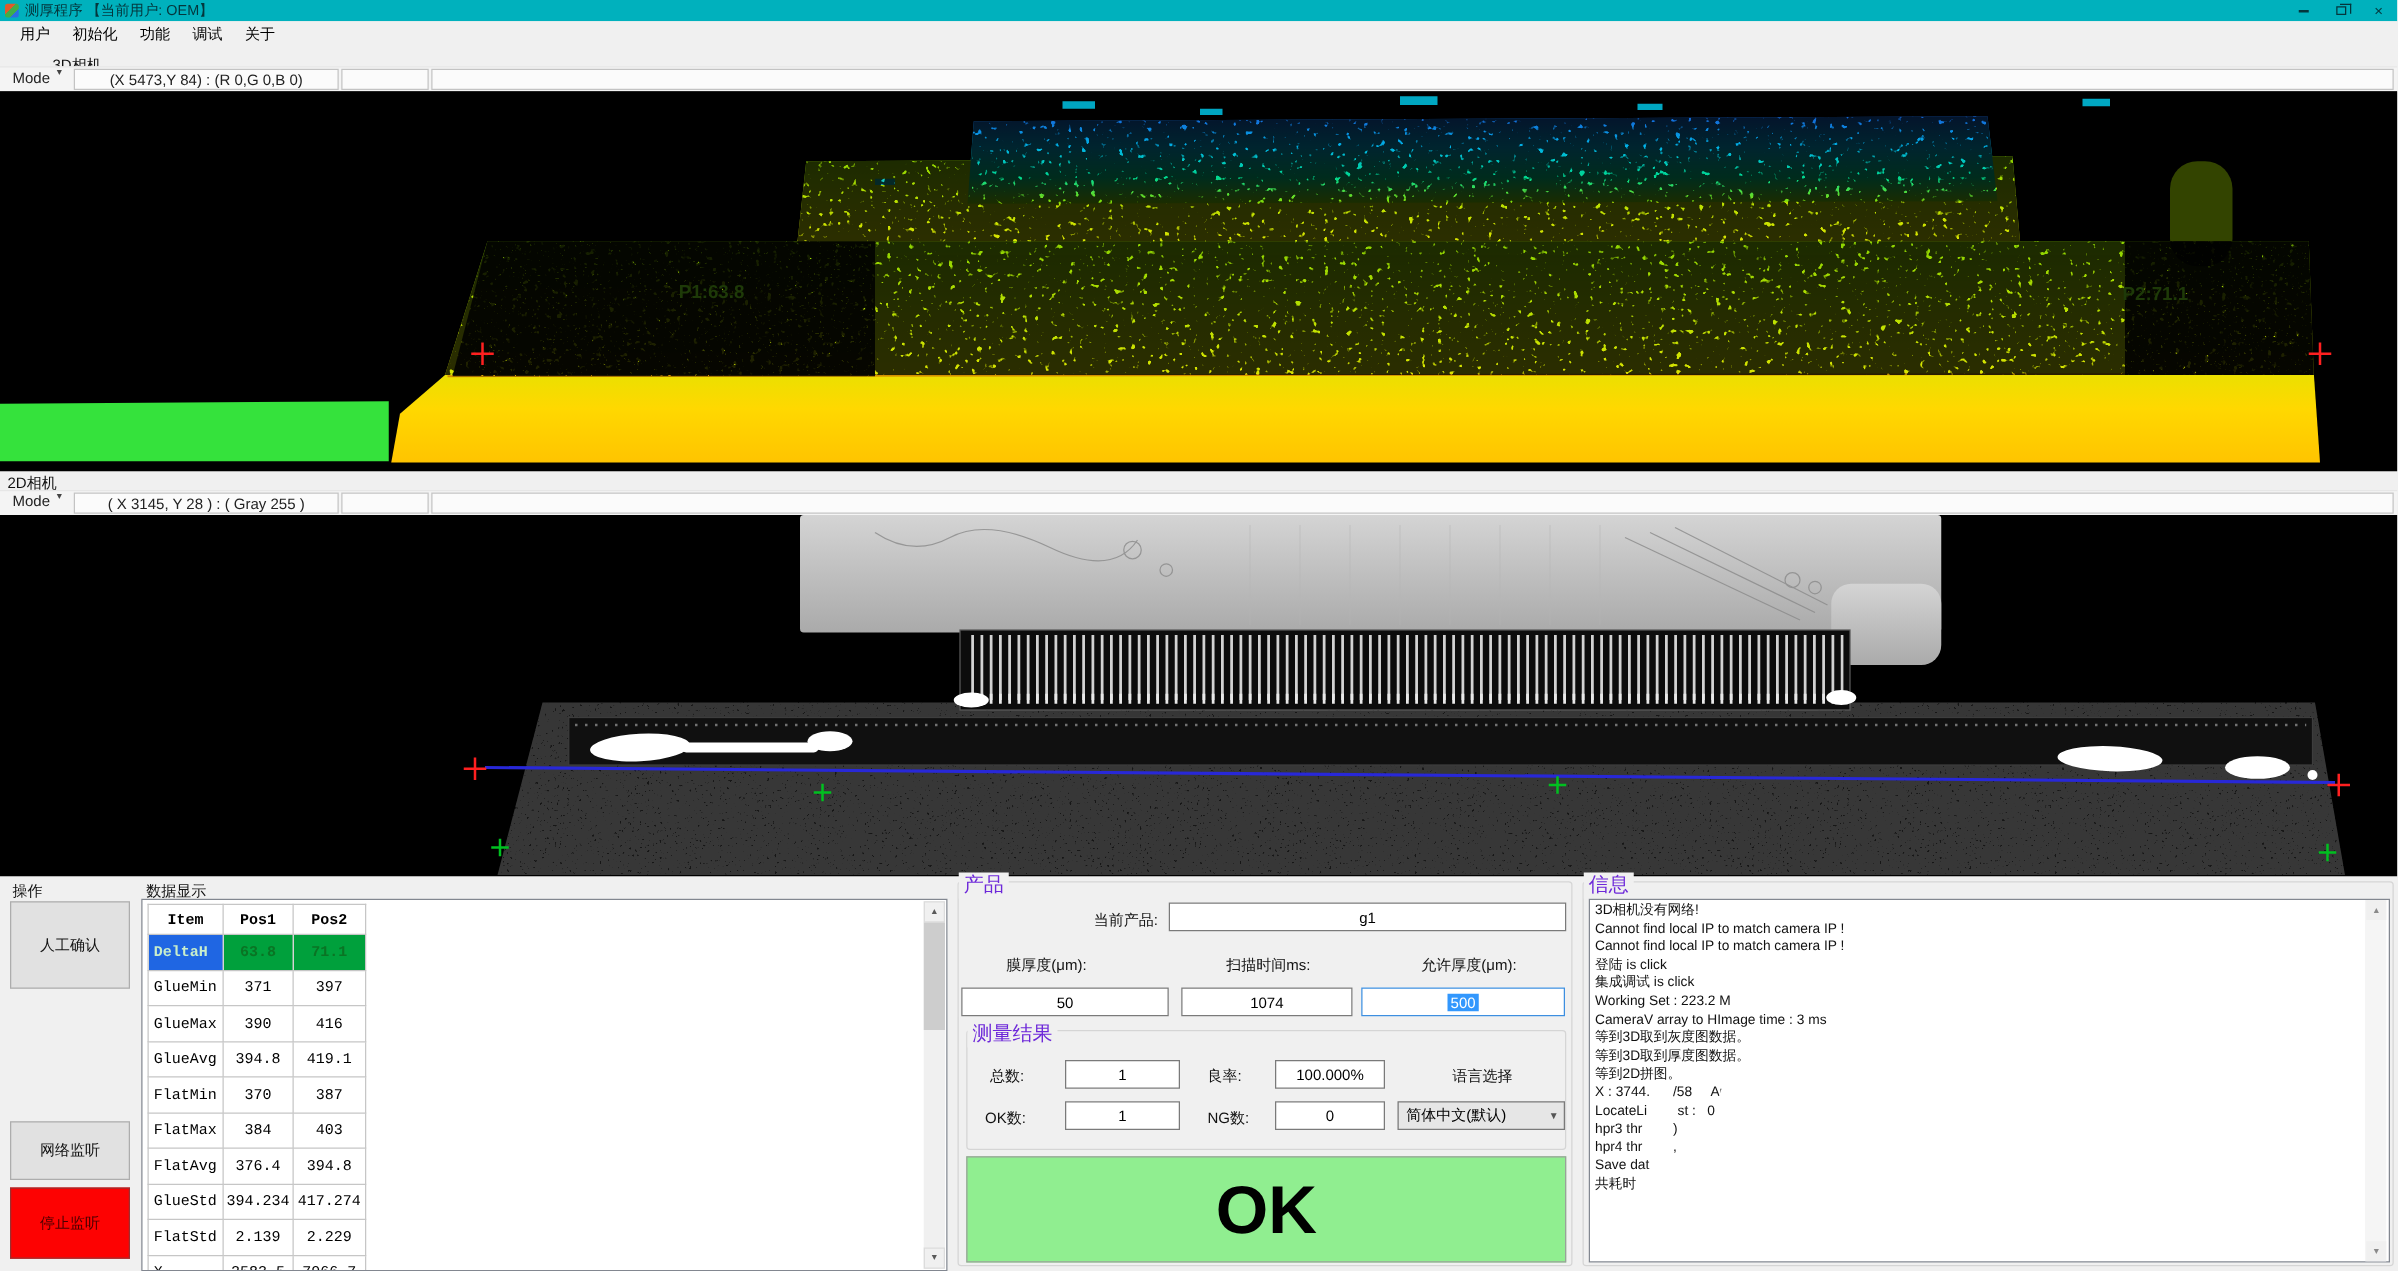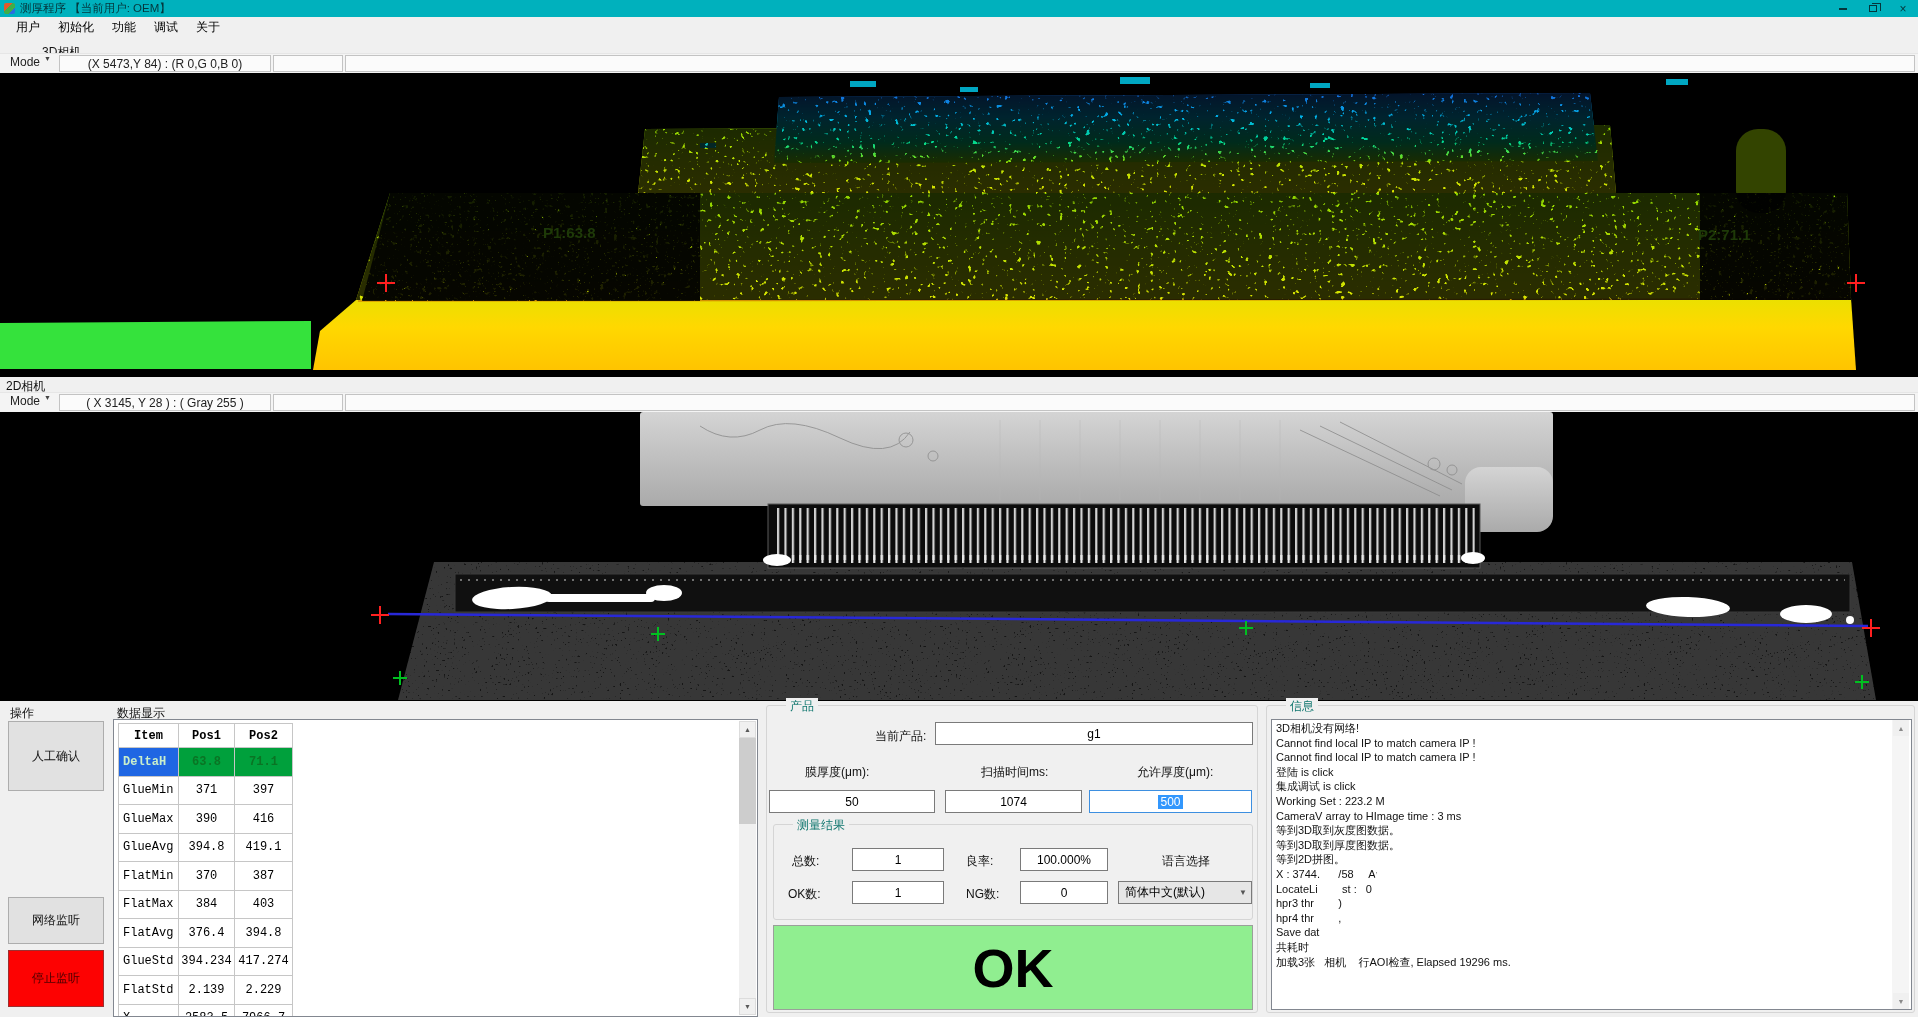--- a/index.html
+++ b/index.html
@@ -62,21 +62,21 @@
 
   
   .vscroll { position:absolute; top:1px; right:1px; bottom:1px; width:17px; background:#f0f0f0; }
   .vscroll .arrow { position:absolute; left:0; width:17px; height:17px; background:#f0f0f0; border:1px solid #dcdcdc;
                     display:flex; align-items:center; justify-content:center; font-size:7px; color:#595959; }
   .vscroll .arrow.up { top:0; } .vscroll .arrow.down { bottom:0; }
   .vscroll .thumb { position:absolute; left:0; top:17px; width:17px; height:86px; background:#cdcdcd; }
 
   
   .groupbox { position:absolute; border:1px solid #d5d5d5; border-radius:3px; }
-  .groupbox > .gb-label { position:absolute; top:-8px; left:19px; background:#f0f0f0; padding:0 4px; font-size:12px; color:#0f766e; }
+  .groupbox > .gb-label { position:absolute; top:-8px; left:0; background:#f0f0f0; padding:0 4px; font-size:16px; color:#6d28d9; }
 
   .field { position:absolute; background:#fff; border:1px solid #7a7a7a; display:flex; align-items:center; justify-content:center; font-size:12px; height:23px; }
   .field.focus { border-color:#3d8fe0; }
   .field.focus .sel { background:#3297fd; color:#fff; padding:0 2px; }
   .flabel { position:absolute; font-size:12px; color:#111; white-space:nowrap; }
 
   .combo { position:absolute; background:#e6e6e6; border:1px solid #7a7a7a; height:23px; display:flex; align-items:center; padding:0 18px 0 6px; font-size:12px; }
   .combo .combo-arrow { position:absolute; right:4px; font-size:8px; color:#555; }
 
   .ok-panel { position:absolute; background:#90ee90; border:1px solid #9aa09a; display:flex; align-items:center; justify-content:center;
@@ -431,21 +431,20 @@
         <div class="log-line">CameraV array to HImage time : 3 ms</div>
         <div class="log-line">等到3D取到灰度图数据。</div>
         <div class="log-line">等到3D取到厚度图数据。</div>
         <div class="log-line">等到2D拼图。</div>
         <div class="log-line">X : 3744.      /58     Angle : -0.279, Score : 0.0, Distance:5007.7</div>
         <div class="log-line">LocateLi        st :   0</div>
         <div class="log-line">hpr3 thr        )</div>
         <div class="log-line">hpr4 thr        ,</div>
         <div class="log-line">Save dat                                                                    9110233.csv</div>
         <div class="log-line">共耗时</div>
-        <div class="log-line">加载3张   相机    行AOI检查, Elapsed 19296 ms.</div>
       </div>
     <div class="log-scroll">
       <div class="arrow up">▲</div>
       <div class="arrow down">▼</div>
     </div>
   </div>
 
   <div class="blob" style="left:1374px; top:842px; width:210px; height:72px; border-radius:40px; transform:rotate(-6deg);"></div>
   <div class="blob" style="left:1396px; top:900px; width:330px; height:46px; border-radius:24px; transform:rotate(-2deg);"></div>
   <div class="blob" style="left:1560px; top:930px; width:180px; height:26px; border-radius:14px;"></div>

